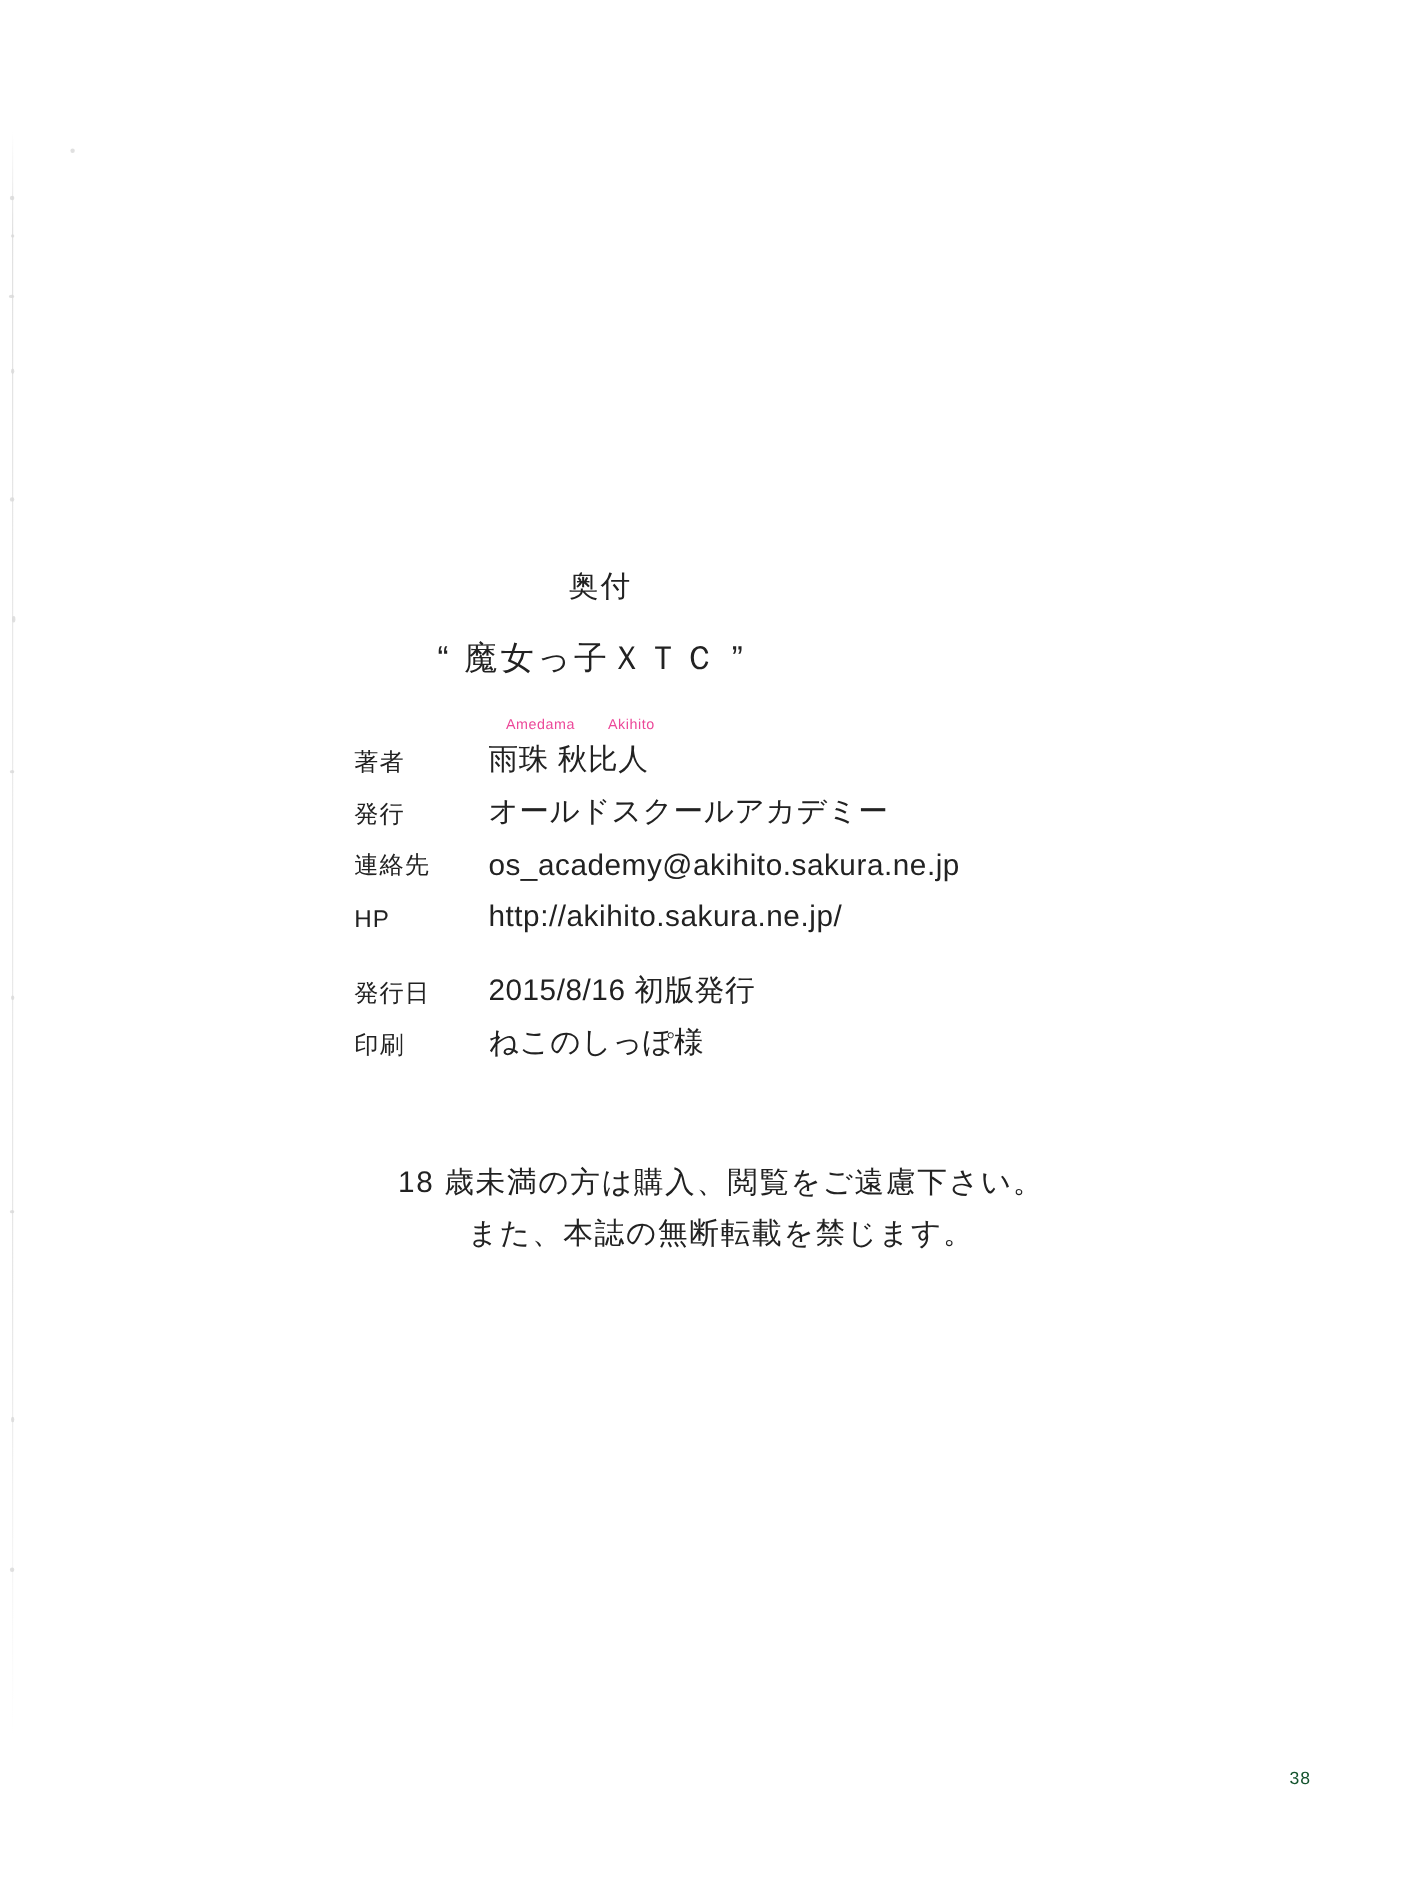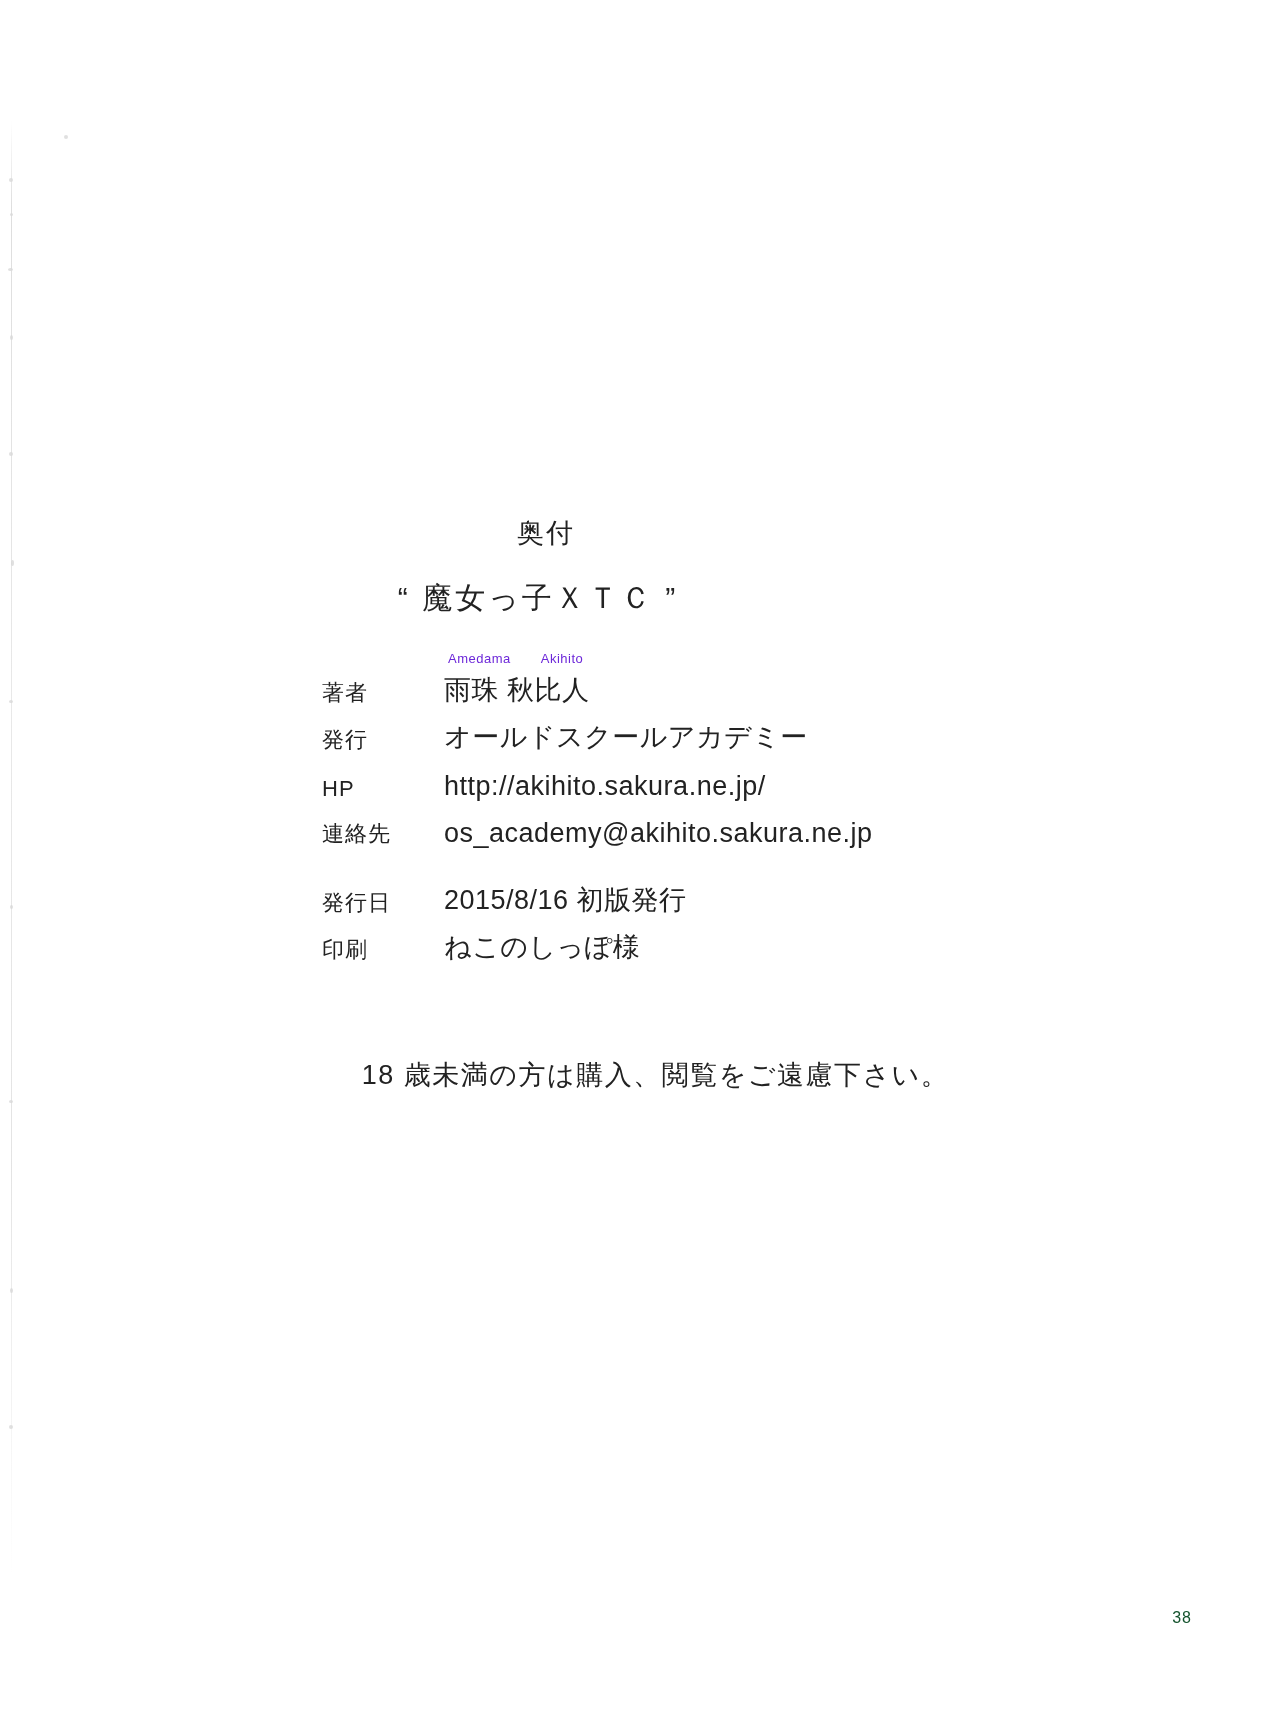--- a/index.html
+++ b/index.html
@@ -103,24 +103,24 @@
   }
 
   
   .ruby-wrap {
     position: relative;
     display: inline-block;
   }
   .ruby-line {
     position: absolute;
     top: -21px;
-    left: 4px;
+    left: 16px;
     width: 100%;
     font-size: 13px;
-    color: #6d28d9;
+    color: #ec4899;
     letter-spacing: 0.5px;
     white-space: nowrap;
     display: flex;
     gap: 30px;
   }
 
   .pub-table {
     position: absolute;
     top: 882px;
     left: 322px;
@@ -190,44 +190,45 @@
         </span>
       </div>
     </div>
 
     <div class="info-row">
       <div class="info-label">発行</div>
       <div class="info-value">オールドスクールアカデミー</div>
     </div>
 
     <div class="info-row">
+      <div class="info-label">連絡先</div>
+      <div class="info-value">os_academy@akihito.sakura.ne.jp</div>
+    </div>
+
+    <div class="info-row">
       <div class="info-label">HP</div>
       <div class="info-value">http://akihito.sakura.ne.jp/</div>
     </div>
 
-    <div class="info-row">
-      <div class="info-label">連絡先</div>
-      <div class="info-value">os_academy@akihito.sakura.ne.jp</div>
-    </div>
-
   </div>
 
   <div class="pub-table">
 
     <div class="info-row">
       <div class="info-label">発行日</div>
       <div class="info-value">2015/8/16 初版発行</div>
     </div>
 
     <div class="info-row">
       <div class="info-label">印刷</div>
       <div class="info-value">ねこのしっぽ様</div>
     </div>
 
   </div>
 
   <div class="notice">
     <div class="notice-line">18 歳未満の方は購入、閲覧をご遠慮下さい。</div>
+    <div class="notice-line">また、本誌の無断転載を禁じます。</div>
   </div>
 
 </div>
 
 <div class="page-number">38</div>
 
 </body></html>

